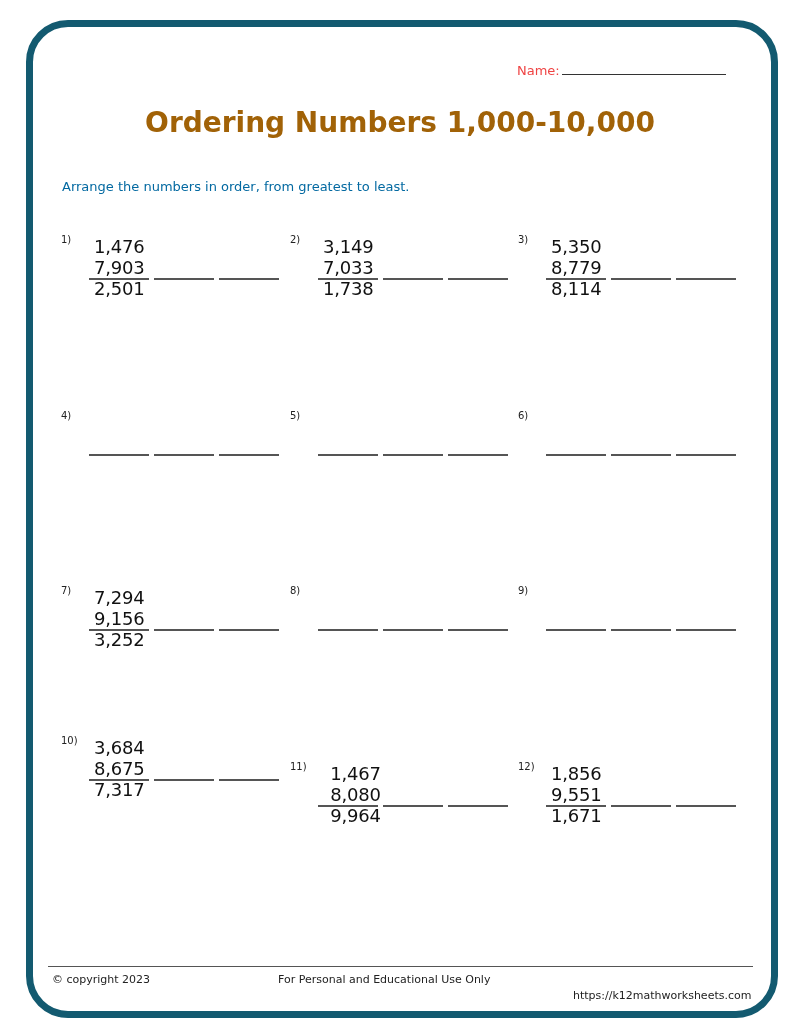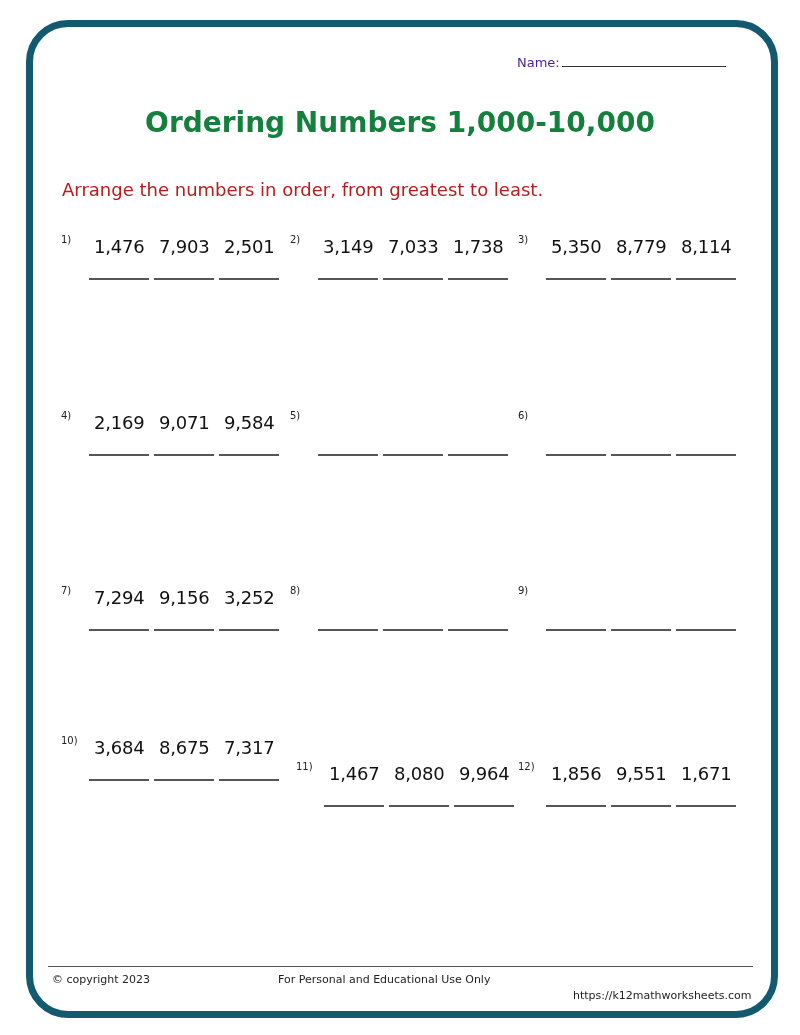--- a/index.html
+++ b/index.html
@@ -1,28 +1,28 @@
 <!DOCTYPE html>
 <html><head>
 <meta charset="utf-8">
 <style>
   html, body { margin: 0; padding: 0; background: #ffffff; }
   body { width: 800px; height: 1035px; position: relative; overflow: hidden; font-family: "DejaVu Sans", sans-serif; color: #111; }
   .frame {
     position: absolute; left: 26px; top: 20px; width: 738px; height: 984px;
     border: 7px solid #135a70; border-radius: 42px; box-sizing: content-box;
   }
-  .name-line { position: absolute; left: 517px; top: 54px; font-size: 13px; color: #4c1d95; white-space: nowrap; }
+  .name-line { position: absolute; left: 517px; top: 62px; font-size: 13px; color: #ef4444; white-space: nowrap; }
   .name-line .blank { display: inline-block; width: 164px; border-bottom: 1px solid #333; height: 12px; vertical-align: baseline; margin-left: 2px; }
-  .title { position: absolute; left: 0; width: 800px; top: 106px; text-align: center; font-size: 28px; font-weight: bold; color: #15803d; letter-spacing: 0px; }
-  .instr { position: absolute; left: 62px; top: 179px; font-size: 18px; color: #b91c1c; }
+  .title { position: absolute; left: 0; width: 800px; top: 106px; text-align: center; font-size: 28px; font-weight: bold; color: #a16207; letter-spacing: 0px; }
+  .instr { position: absolute; left: 62px; top: 179px; font-size: 13px; color: #0369a1; }
 
   .problem { position: absolute; width: 230px; height: 70px; }
   .problem .num { position: absolute; left: 0; top: 0; font-size: 10px; color: #222; }
-  .problem .values { position: absolute; left: 33px; top: 2px; display: flex; gap: 0; }
+  .problem .values { position: absolute; left: 33px; top: 2px; display: flex; gap: 0; flex-direction: column; }
   .problem .values span { display: inline-block; width: 65px; font-size: 18px; color: #111; letter-spacing: -0.2px; }
   .problem .blanks { position: absolute; left: 28px; top: 44px; display: flex; gap: 5px; }
   .problem .blanks span { display: inline-block; width: 60px; height: 0; border-bottom: 2px solid #555; }
 
   .footer-rule { position: absolute; left: 48px; top: 966px; width: 705px; height: 0; border-top: 1px solid #555; }
   .footer { position: absolute; top: 973px; font-size: 11px; color: #222; white-space: nowrap; text-align: right; }
   .f-left { left: 52px; }
   .f-center { left: 278px; }
   .f-right { left: 573px; margin-top: 16px; }
 </style>
@@ -73,25 +73,20 @@
   </div>
   <div class="blanks">
     <span></span>
     <span></span>
     <span></span>
   </div>
 </div>
 
 <div class="problem" style="left:61px; top:410px;">
   <span class="num">4)</span>
-  <div class="values">
-    <span>2,169</span>
-    <span>9,071</span>
-    <span>9,584</span>
-  </div>
   <div class="blanks">
     <span></span>
     <span></span>
     <span></span>
   </div>
 </div>
 <div class="problem" style="left:290px; top:410px;">
   <span class="num">5)</span>
   <div class="blanks">
     <span></span>
@@ -144,21 +139,21 @@
     <span>3,684</span>
     <span>8,675</span>
     <span>7,317</span>
   </div>
   <div class="blanks">
     <span></span>
     <span></span>
     <span></span>
   </div>
 </div>
-<div class="problem" style="left:296px; top:761px;">
+<div class="problem" style="left:290px; top:761px;text-align:center;">
   <span class="num">11)</span>
   <div class="values">
     <span>1,467</span>
     <span>8,080</span>
     <span>9,964</span>
   </div>
   <div class="blanks">
     <span></span>
     <span></span>
     <span></span>

